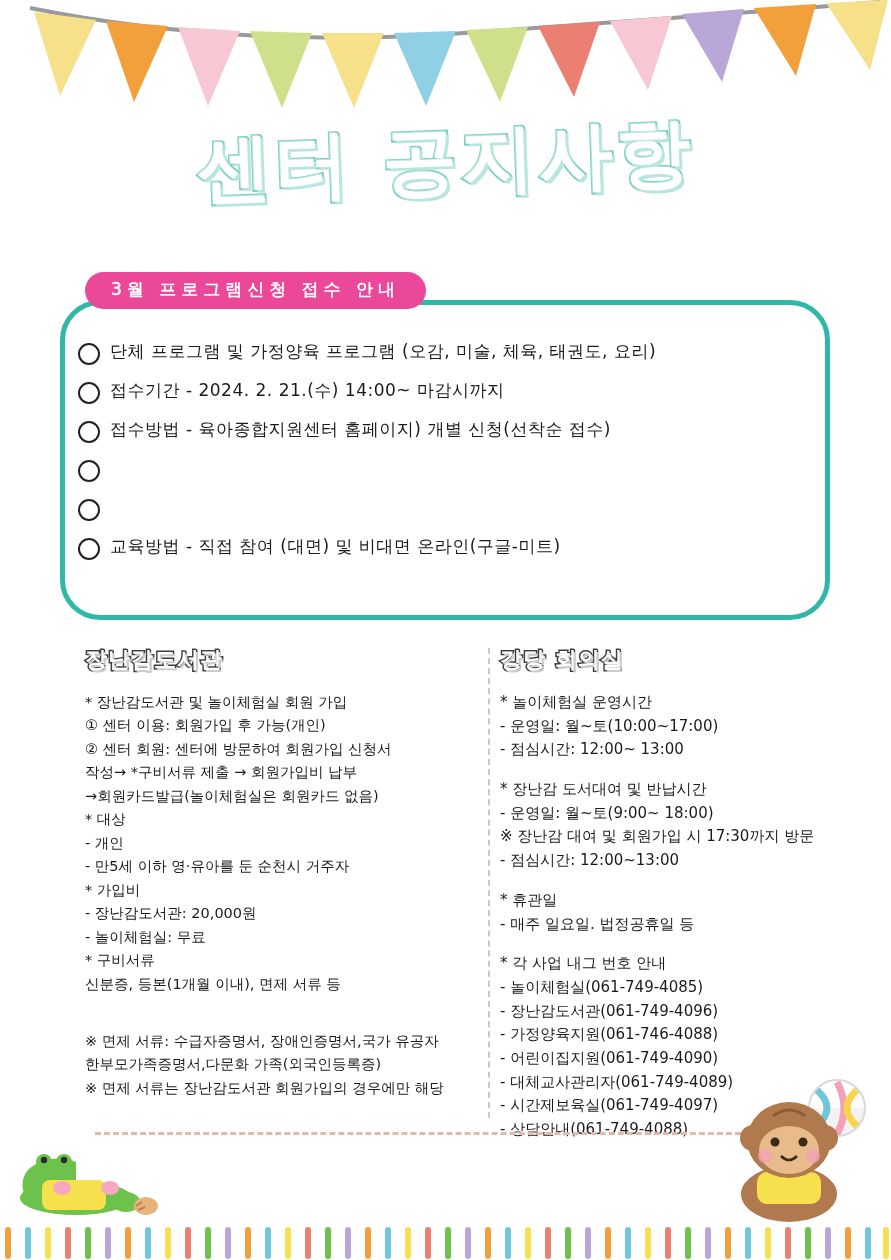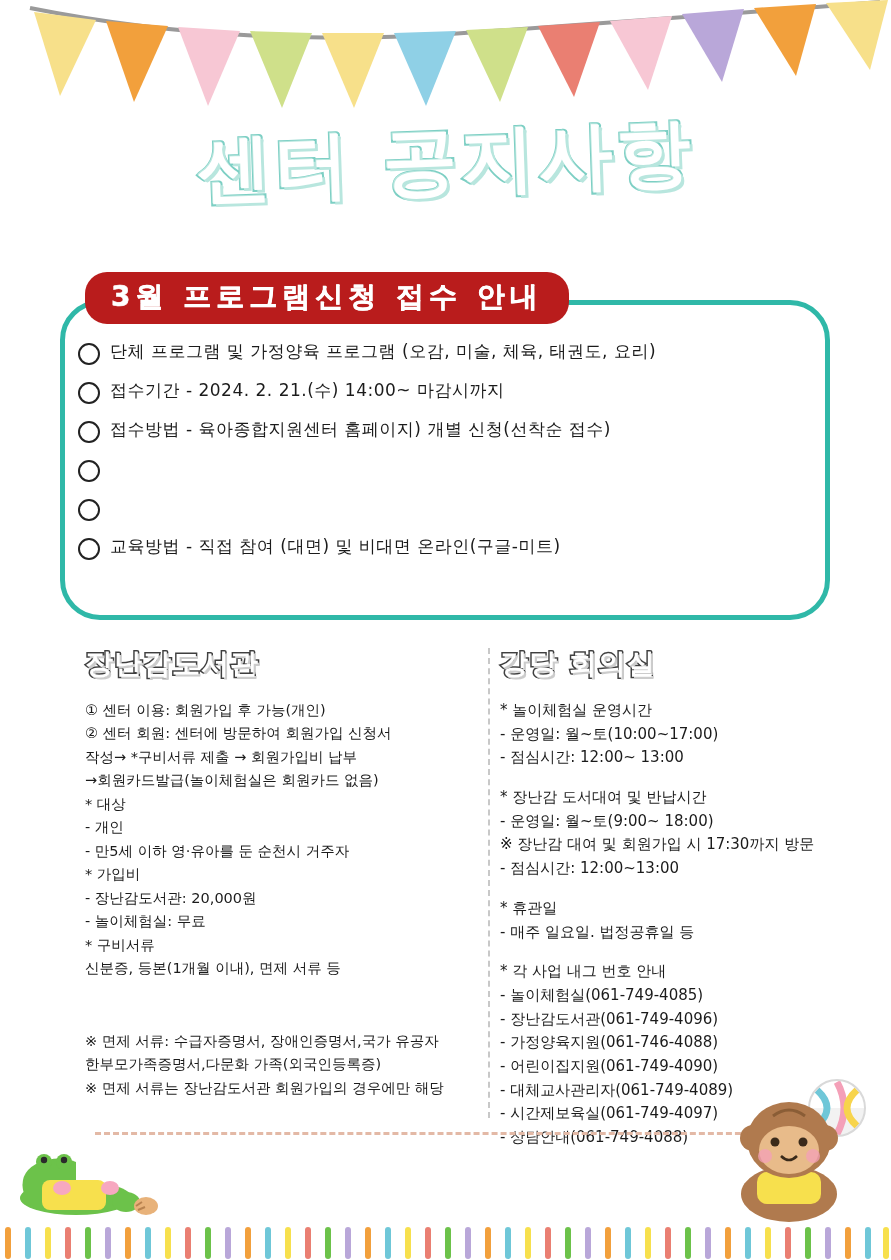--- a/index.html
+++ b/index.html
@@ -55,25 +55,25 @@
     width: 770px;
     height: 320px;
     border: 5px solid #2fb8a8;
     border-radius: 40px;
     box-sizing: border-box;
   }
   .section-badge {
     position: absolute;
     left: 85px;
     top: 272px;
-    background: #b91c1c;
+    background: #ec4899;
     color: #ffffff;
     font-family: "DejaVu Sans", sans-serif;
-    font-size: 28px;
-    font-weight: bold;
+    font-size: 17px;
+    font-weight: normal;
     letter-spacing: 5px;
     padding: 6px 26px 8px 26px;
     border-radius: 22px;
     -webkit-text-stroke: 0.5px #ffffff;
   }
   .program-list {
     position: absolute;
     left: 78px;
     top: 340px;
     width: 740px;
@@ -104,21 +104,21 @@
   
   .col {
     position: absolute;
     top: 645px;
   }
   .col-left { left: 85px; width: 380px; }
   .col-right { left: 500px; width: 350px; }
 
   .col-title {
     font-family: "DejaVu Sans", sans-serif;
-    font-size: 28px;
+    font-size: 22px;
     font-weight: bold;
     color: #ffffff;
     -webkit-text-stroke: 3px #3f3f3f;
     paint-order: stroke fill;
     letter-spacing: 1px;
     margin-bottom: 16px;
     text-shadow: 2px 2px 0 #cccccc;
   }
   .col-right .col-title { color: #ffffff; }
 
@@ -213,20 +213,21 @@
     <span class="prog-bullet"></span>
     <span class="prog-text">교육방법 - 직접 참여 (대면) 및 비대면 온라인(구글-미트)</span>
   </div>
 </div>
 
 <div class="divider"></div>
 
 <div class="col col-left">
   <div class="col-title">장난감도서관</div>
   <div class="col-body">
+    <div>* 장난감도서관 및 놀이체험실 회원 가입</div>
     <div>① 센터 이용: 회원가입 후 가능(개인)</div>
     <div>② 센터 회원: 센터에 방문하여 회원가입 신청서</div>
     <div>     작성→ *구비서류 제출 → 회원가입비 납부</div>
     <div>     →회원카드발급(놀이체험실은 회원카드 없음)</div>
     <div>* 대상</div>
     <div>- 개인</div>
     <div>- 만5세 이하 영·유아를 둔 순천시 거주자</div>
     <div>* 가입비</div>
     <div> - 장난감도서관: 20,000원</div>
     <div> - 놀이체험실: 무료</div>

